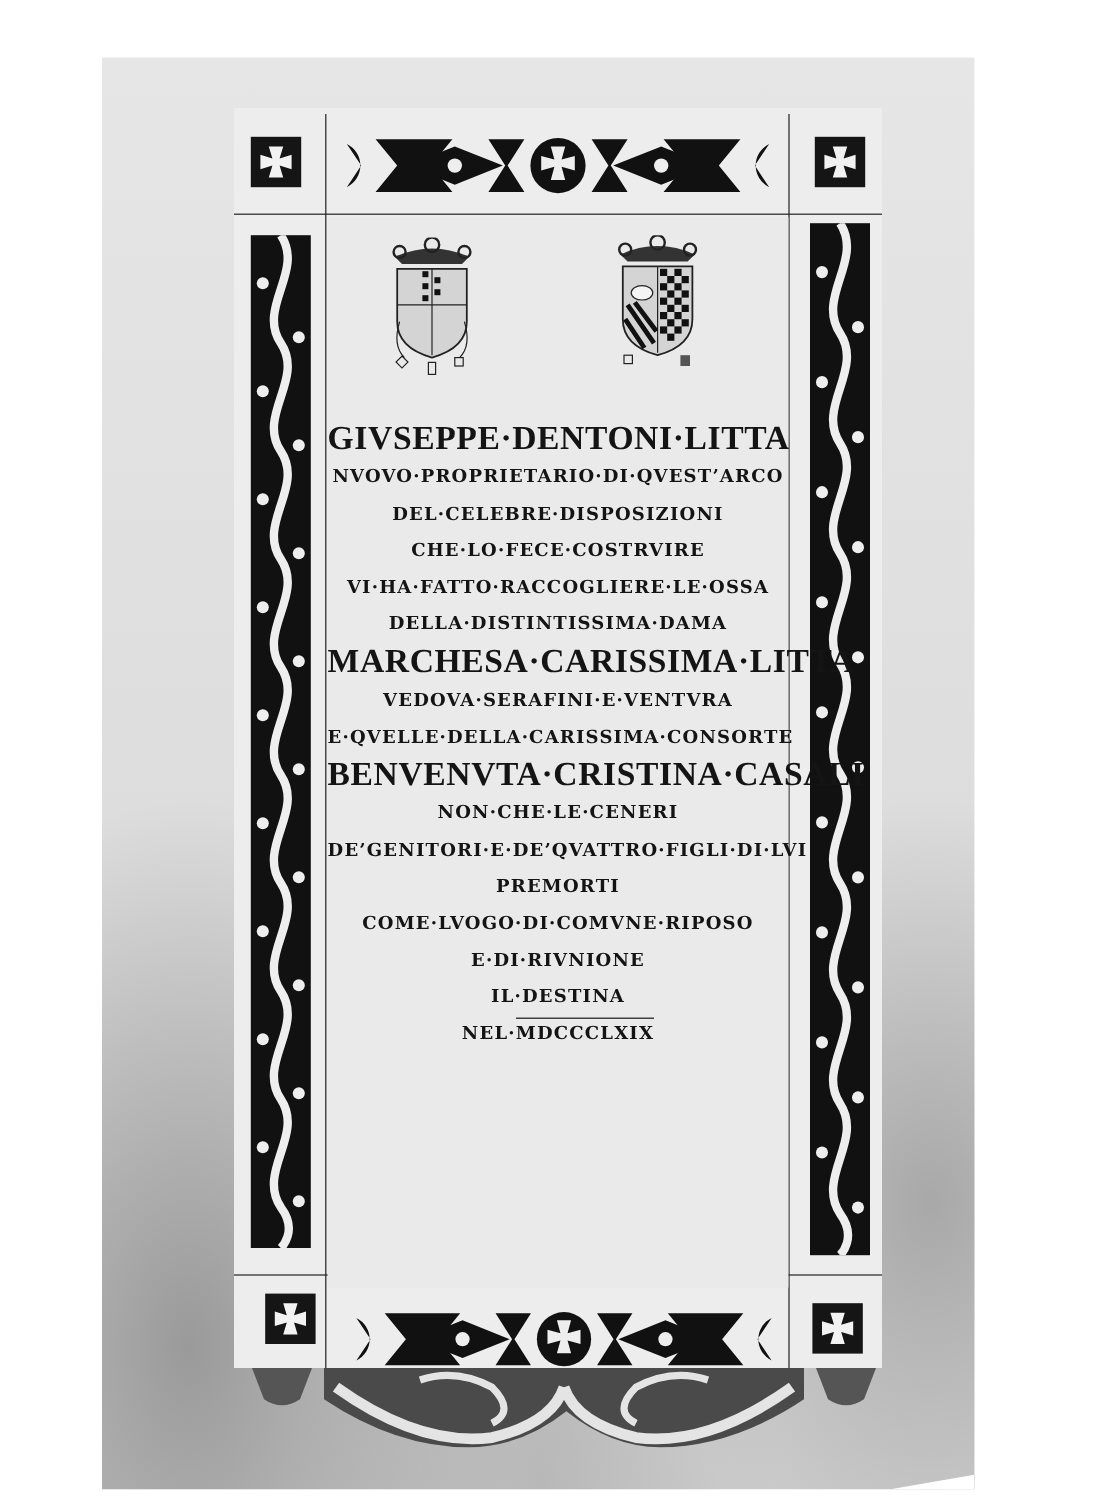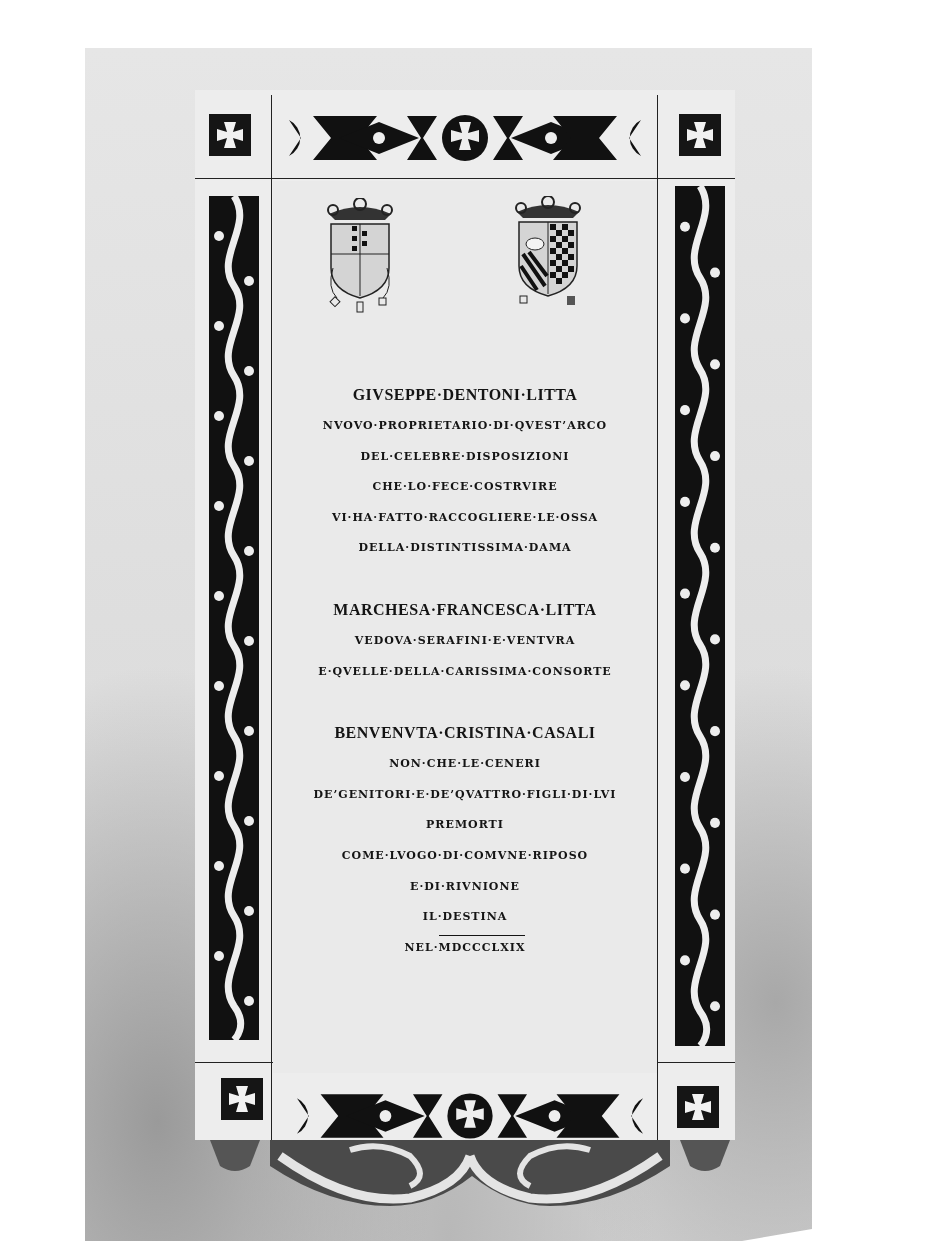--- a/index.html
+++ b/index.html
@@ -18,22 +18,22 @@
   .corner svg { width:100%; height:100%; display:block; }
   .hband { position:absolute; height:52px; }
   .hband svg { width:100%; height:100%; display:block; }
   .vband { position:absolute; width:50px; background:#111; }
   .vband svg { width:100%; height:100%; display:block; }
   .field { position:absolute; left:188px; top:133px; width:384px; height:892px; background:#eaeaea; }
   .crest { position:absolute; width:82px; height:118px; }
   .crest svg { width:100%; height:100%; display:block; }
   .inscription { position:absolute; left:0; top:168px; width:384px; text-align:center; color:#141414; }
   .line { display:block; white-space:nowrap; letter-spacing:1px; font-weight:bold; }
-  .sm { font-size:11px; line-height:30.6px; }
-  .lg { font-size:16px; line-height:33px; font-family:"Liberation Serif", serif; letter-spacing:0.5px;margin-top:29px; }
+  .sm { font-size:15px; line-height:30.6px; }
+  .lg { font-size:28px; line-height:33px; font-family:"Liberation Serif", serif; letter-spacing:0.5px; }
   .date { text-decoration:none; position:relative; }
   .overline { position:absolute; left:38px; right:-2px; top:2px; height:1px; background:#141414; }
   .base { position:absolute; left:125px; top:1088px; width:520px; height:82px; }
   .base svg { width:100%; height:100%; display:block; }
   .wedge { position:absolute; right:0; bottom:0; width:70px; height:12px; background:#fff; clip-path:polygon(100% 0,100% 100%,0 100%); }
 </style>
 </head>
 <body>
 
 <div class="photo">
@@ -211,21 +211,21 @@
       </svg>
     </div>
 
     <div class="inscription">
       <span class="line lg">GIVSEPPE·DENTONI·LITTA</span>
       <span class="line sm">NVOVO·PROPRIETARIO·DI·QVEST’ARCO</span>
       <span class="line sm">DEL·CELEBRE·DISPOSIZIONI</span>
       <span class="line sm">CHE·LO·FECE·COSTRVIRE</span>
       <span class="line sm">VI·HA·FATTO·RACCOGLIERE·LE·OSSA</span>
       <span class="line sm">DELLA·DISTINTISSIMA·DAMA</span>
-      <span class="line lg">MARCHESA·FRANCESCA·LITTA</span>
+      <span class="line lg">MARCHESA·CARISSIMA·LITTA</span>
       <span class="line sm">VEDOVA·SERAFINI·E·VENTVRA</span>
       <span class="line sm">E·QVELLE·DELLA·CARISSIMA·CONSORTE</span>
       <span class="line lg">BENVENVTA·CRISTINA·CASALI</span>
       <span class="line sm">NON·CHE·LE·CENERI</span>
       <span class="line sm">DE’GENITORI·E·DE’QVATTRO·FIGLI·DI·LVI</span>
       <span class="line sm">PREMORTI</span>
       <span class="line sm">COME·LVOGO·DI·COMVNE·RIPOSO</span>
       <span class="line sm">E·DI·RIVNIONE</span>
       <span class="line sm">IL·DESTINA</span>
       <span class="line sm date">

